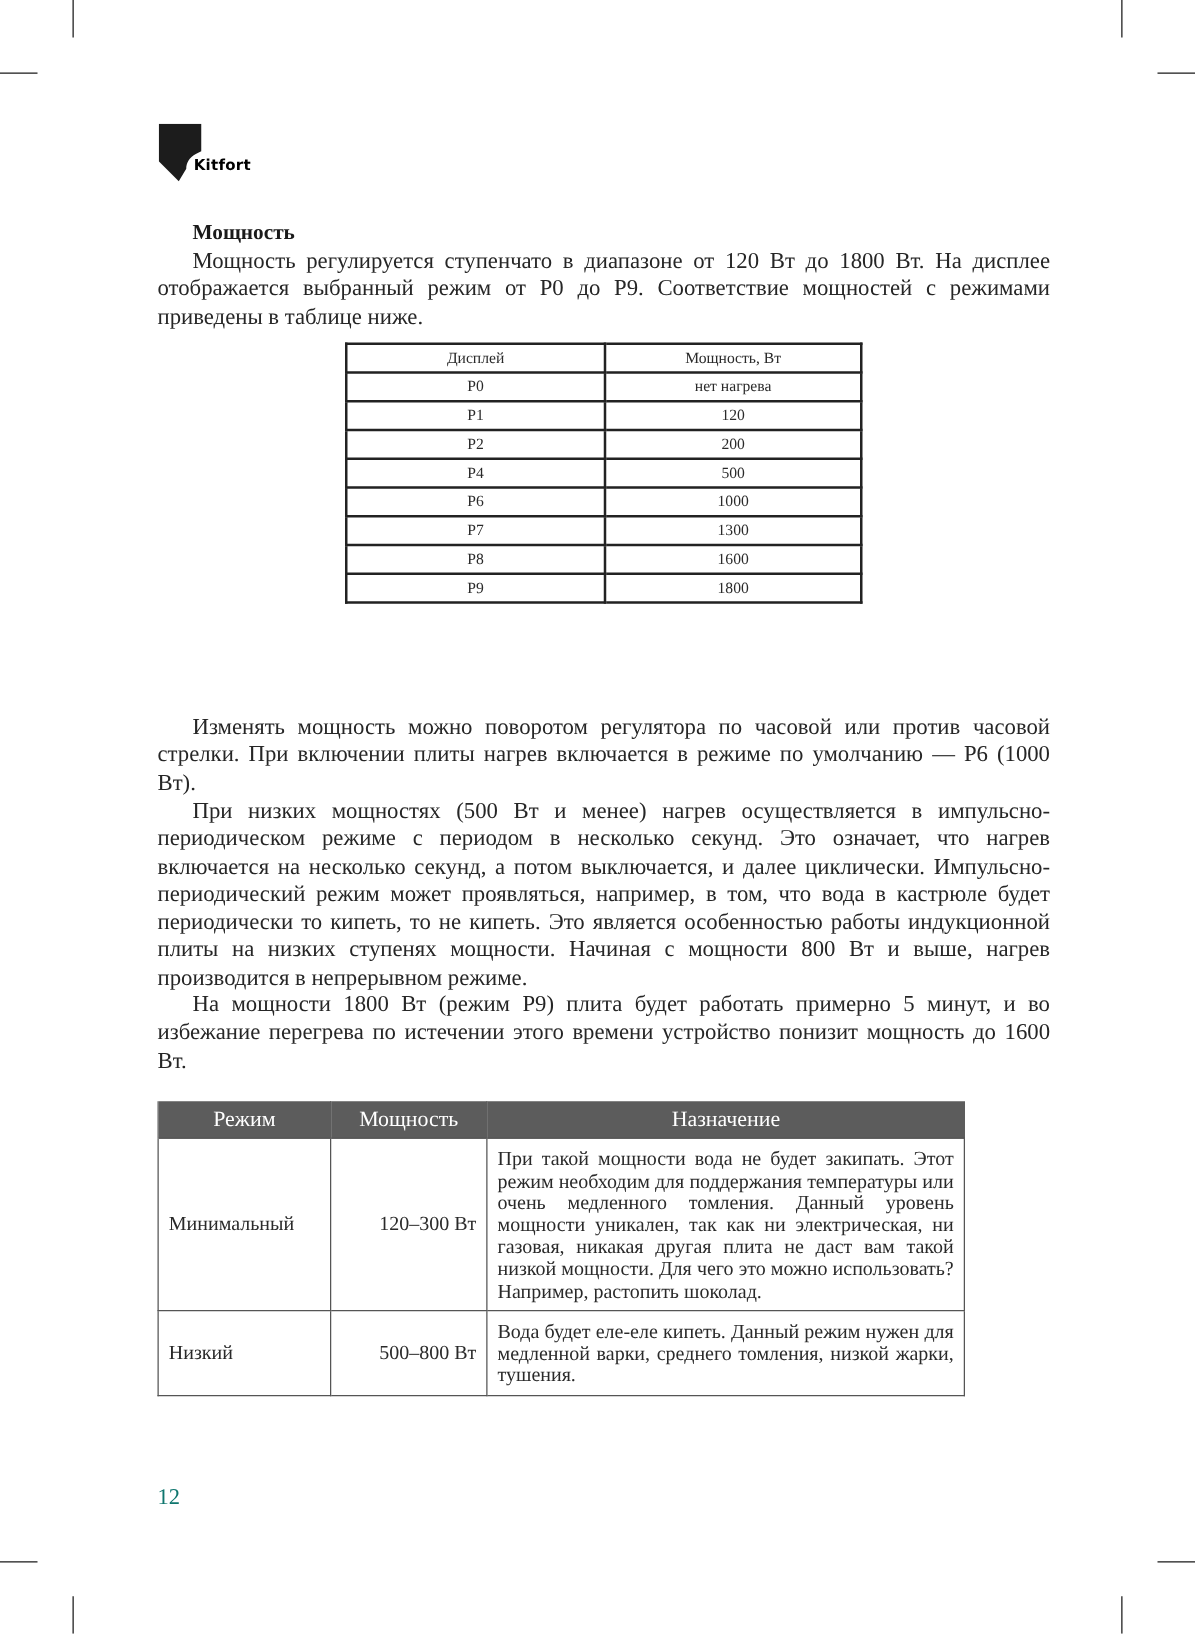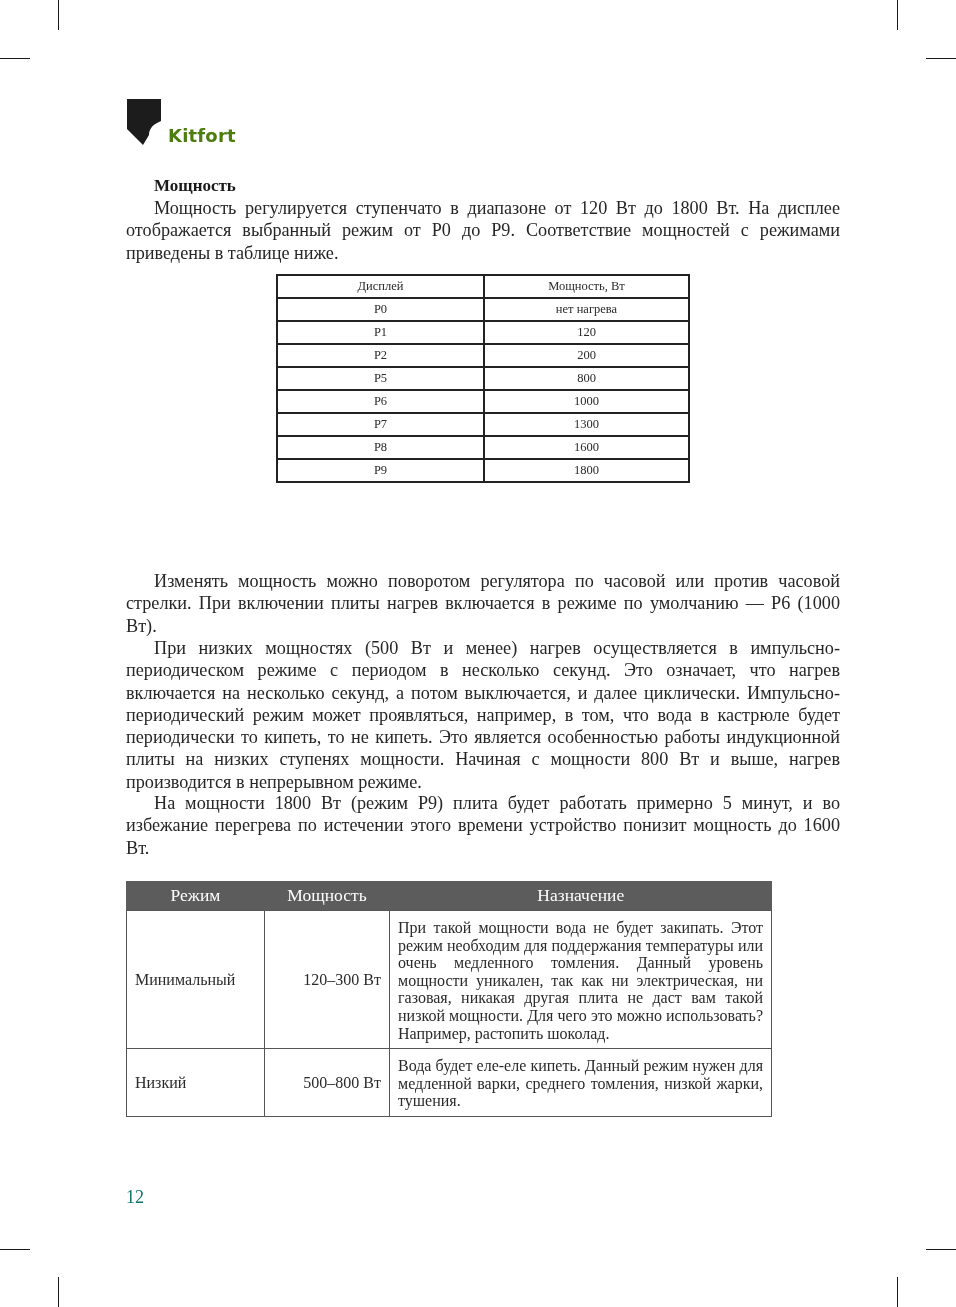--- a/index.html
+++ b/index.html
@@ -1,19 +1,19 @@
 <!DOCTYPE html>
 <html><head>
 <meta charset="utf-8">
 <style>
   html, body { margin: 0; padding: 0; background: #ffffff; }
   body { width: 956px; height: 1307px; position: relative; overflow: hidden; font-family: "Liberation Serif", serif; color: #2a2a2a; }
   .crop { position: absolute; background: #1a1a1a; }
   .logo { position: absolute; left: 127px; top: 99px; width: 96px; height: 50px; }
-  .logo-text { position: absolute; left: 168px; top: 125px; font-family: "DejaVu Sans", sans-serif; font-weight: bold; font-size: 18px; color: #4d7c0f; letter-spacing: 0.2px; }
+  .logo-text { position: absolute; left: 155px; top: 125px; font-family: "DejaVu Sans", sans-serif; font-weight: bold; font-size: 12px; color: #000000; letter-spacing: 0.2px; }
   .section-title { position: absolute; left: 154px; top: 176px; font-weight: bold; font-size: 17px; color: #1a1a1a; }
   .para { position: absolute; left: 126px; width: 714px; font-size: 18.2px; line-height: 22.3px; text-align: justify; color: #262626; }
   .para .ind { display: inline-block; width: 28px; }
   table { border-collapse: collapse; }
   .t1 { position: absolute; left: 276px; top: 274px; width: 414px; border: 2px solid #222; }
   .t1 td { border: 2px solid #222; height: 21px; padding: 0; font-size: 12.5px; text-align: center; color: #2a2a2a; }
   .t1 td:first-child { width: 205px; }
   .t2 { position: absolute; left: 126px; top: 881px; width: 646px; }
   .t2 th { background: #5c5c5c; color: #fff; font-weight: normal; font-size: 17.5px; height: 29px; padding: 0; text-align: center; border-left: 1px solid #5c5c5c; }
   .t2 td { border: 1px solid #555; font-size: 16px; color: #2a2a2a; padding: 0 8px; vertical-align: middle; }
@@ -53,22 +53,22 @@
       </tr>
   <tr>
         <td>P1</td>
         <td>120</td>
       </tr>
   <tr>
         <td>P2</td>
         <td>200</td>
       </tr>
   <tr>
-        <td>P5</td>
-        <td>800</td>
+        <td>P4</td>
+        <td>500</td>
       </tr>
   <tr>
         <td>P6</td>
         <td>1000</td>
       </tr>
   <tr>
         <td>P7</td>
         <td>1300</td>
       </tr>
   <tr>

